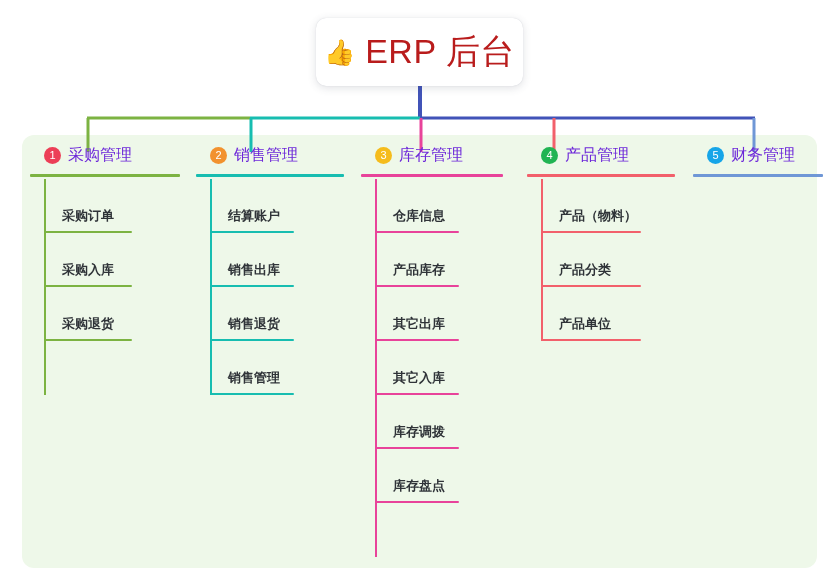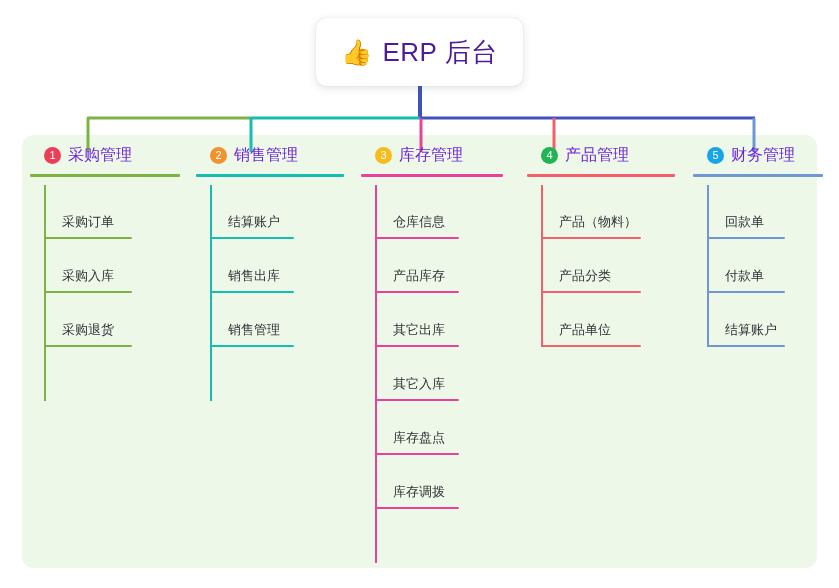--- a/index.html
+++ b/index.html
@@ -35,22 +35,22 @@
     justify-content: center;
     gap: 10px;
     box-sizing: border-box;
   }
   #root-node .emoji {
     font-size: 25px;
     line-height: 1;
     display: inline-block;
   }
   #root-node .root-label {
-    font-size: 26px;
-    color: #4c1d95;
+    font-size: 34px;
+    color: #b91c1c;
     letter-spacing: 0.5px;
     white-space: nowrap;
   }
 
   
   #connectors {
     position: absolute;
     left: 0;
     top: 0;
     width: 839px;
@@ -97,21 +97,22 @@
     color: #6d28d9;
     white-space: nowrap;
   }
   .head-rule {
     height: 3px;
     margin-top: 6px;
     border-radius: 1px;
   }
   .items {
     position: relative;
-    margin-top: 8px;
+    margin-top: 2px;
+    font-weight: bold;
   }
   .spine {
     position: absolute;
     left: 14px;
     top: 0;
     width: 2px;
   }
   .item {
     position: relative;
     height: 54px;
@@ -190,20 +191,24 @@
           <div class="spine" style="background: rgb(23, 189, 176); height: 216px;"></div>
           <div class="item">
             <span class="item-text">结算账户</span>
             <div class="item-rule" style="background: rgb(23, 189, 176); width: 84px;"></div>
           </div>
           <div class="item">
             <span class="item-text">销售出库</span>
             <div class="item-rule" style="background: rgb(23, 189, 176); width: 84px;"></div>
           </div>
           <div class="item">
+            <span class="item-text">销售退货</span>
+            <div class="item-rule" style="background: rgb(23, 189, 176); width: 84px;"></div>
+          </div>
+          <div class="item">
             <span class="item-text">销售管理</span>
             <div class="item-rule" style="background: rgb(23, 189, 176); width: 84px;"></div>
           </div>
         </div>
       </div>
       <div class="column" style="left: 361px; width: 142px;">
         <div class="col-head">
           <span class="badge" style="background: rgb(245, 188, 28);">3</span>
           <span class="col-title">库存管理</span>
         </div>
@@ -220,25 +225,25 @@
           </div>
           <div class="item">
             <span class="item-text">其它出库</span>
             <div class="item-rule" style="background: rgb(232, 67, 154); width: 84px;"></div>
           </div>
           <div class="item">
             <span class="item-text">其它入库</span>
             <div class="item-rule" style="background: rgb(232, 67, 154); width: 84px;"></div>
           </div>
           <div class="item">
+            <span class="item-text">库存调拨</span>
+            <div class="item-rule" style="background: rgb(232, 67, 154); width: 84px;"></div>
+          </div>
+          <div class="item">
             <span class="item-text">库存盘点</span>
-            <div class="item-rule" style="background: rgb(232, 67, 154); width: 84px;"></div>
-          </div>
-          <div class="item">
-            <span class="item-text">库存调拨</span>
             <div class="item-rule" style="background: rgb(232, 67, 154); width: 84px;"></div>
           </div>
         </div>
       </div>
       <div class="column" style="left: 527px; width: 148px;">
         <div class="col-head">
           <span class="badge" style="background: rgb(33, 180, 83);">4</span>
           <span class="col-title">产品管理</span>
         </div>
         <div class="head-rule" style="background: rgb(242, 96, 107); width: 148px;"></div>
@@ -257,31 +262,16 @@
             <div class="item-rule" style="background: rgb(242, 96, 107); width: 100px;"></div>
           </div>
         </div>
       </div>
       <div class="column" style="left: 693px; width: 130px;">
         <div class="col-head">
           <span class="badge" style="background: rgb(22, 165, 232);">5</span>
           <span class="col-title">财务管理</span>
         </div>
         <div class="head-rule" style="background: rgb(111, 151, 214); width: 130px;"></div>
-        <div class="items">
-          <div class="spine" style="background: rgb(111, 151, 214); height: 162px;"></div>
-          <div class="item">
-            <span class="item-text">回款单</span>
-            <div class="item-rule" style="background: rgb(111, 151, 214); width: 78px;"></div>
-          </div>
-          <div class="item">
-            <span class="item-text">付款单</span>
-            <div class="item-rule" style="background: rgb(111, 151, 214); width: 78px;"></div>
-          </div>
-          <div class="item">
-            <span class="item-text">结算账户</span>
-            <div class="item-rule" style="background: rgb(111, 151, 214); width: 78px;"></div>
-          </div>
-        </div>
       </div>
     </div>
 
 </div>
 
 </body></html>

